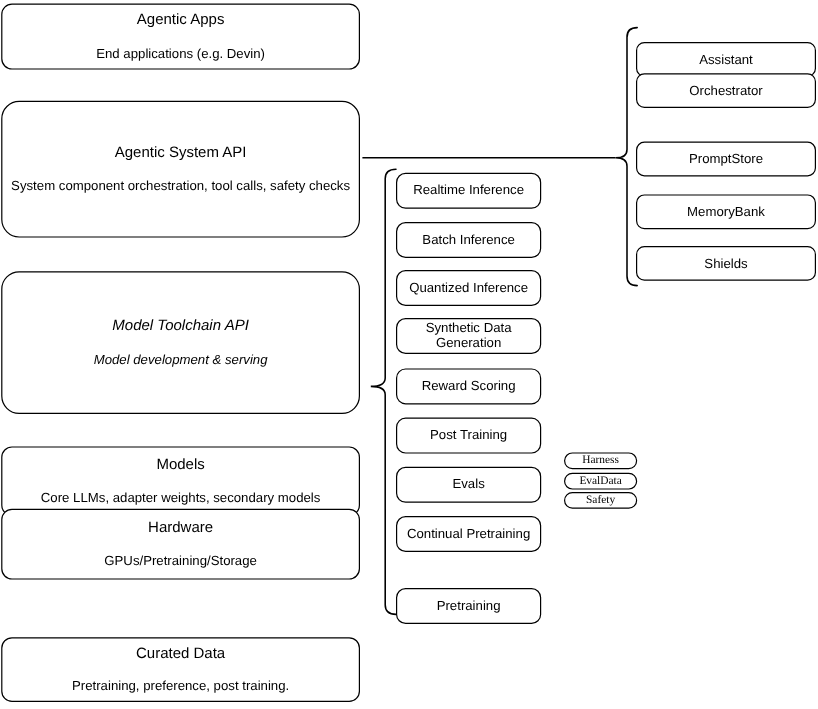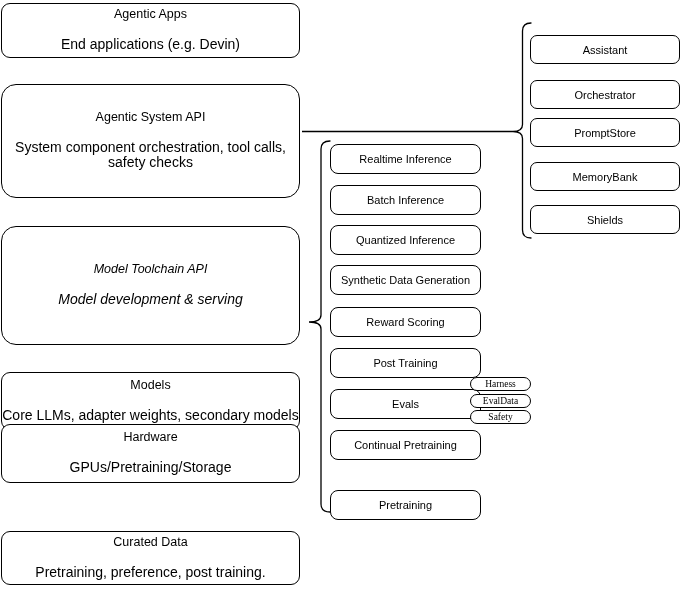--- a/index.html
+++ b/index.html
@@ -34,33 +34,33 @@
     background: #ffffff;
     display: flex;
     flex-direction: column;
     align-items: center;
     justify-content: center;
     gap: 15px;
     text-align: center;
     z-index: 2;
   }
   .lbox .t { font-size: 12.5px; line-height: 1.1; }
-  .lbox .s { font-size: 14px;  line-height: 1.1; }
+  .lbox .s { font-size: 11px;  line-height: 1.1; }
   .lb-apps      { top: 3px;   height: 55px; }
   .lb-sysapi    { top: 84px;  height: 114px; border-radius: 15px; }
   .lb-toolchain { top: 226px; height: 119px; border-radius: 15px; font-style: italic; }
   .lb-models    { top: 372px; height: 58px; }
   .lb-hardware  { top: 424px; height: 59px; }
   .lb-curated   { top: 531px; height: 54px; }
 
   
   .mbox {
     position: absolute;
     left: 330px;
-    width: 151px;
+    width: 121px;
     height: 30px;
     box-sizing: border-box;
     border: 1.3px solid #000000;
     border-radius: 8px;
     background: #ffffff;
     display: flex;
     align-items: center;
     justify-content: center;
     font-size: 11px;
     text-align: center;
@@ -80,21 +80,21 @@
     border: 1.3px solid #000000;
     border-radius: 7px;
     background: #ffffff;
     display: flex;
     align-items: center;
     justify-content: center;
     font-size: 11px;
     text-align: center;
     z-index: 2;
   }
-  .rb-0 { top: 35px; } .rb-1 { top: 80px; } .rb-2 { top: 118px; }
+  .rb-0 { top: 35px; } .rb-1 { top: 61px; } .rb-2 { top: 118px; }
   .rb-3 { top: 162px; } .rb-4 { top: 205px; }
 
   
   .pill {
     position: absolute;
     left: 470px;
     width: 61px;
     height: 14px;
     box-sizing: border-box;
     border: 1.2px solid #000000;

